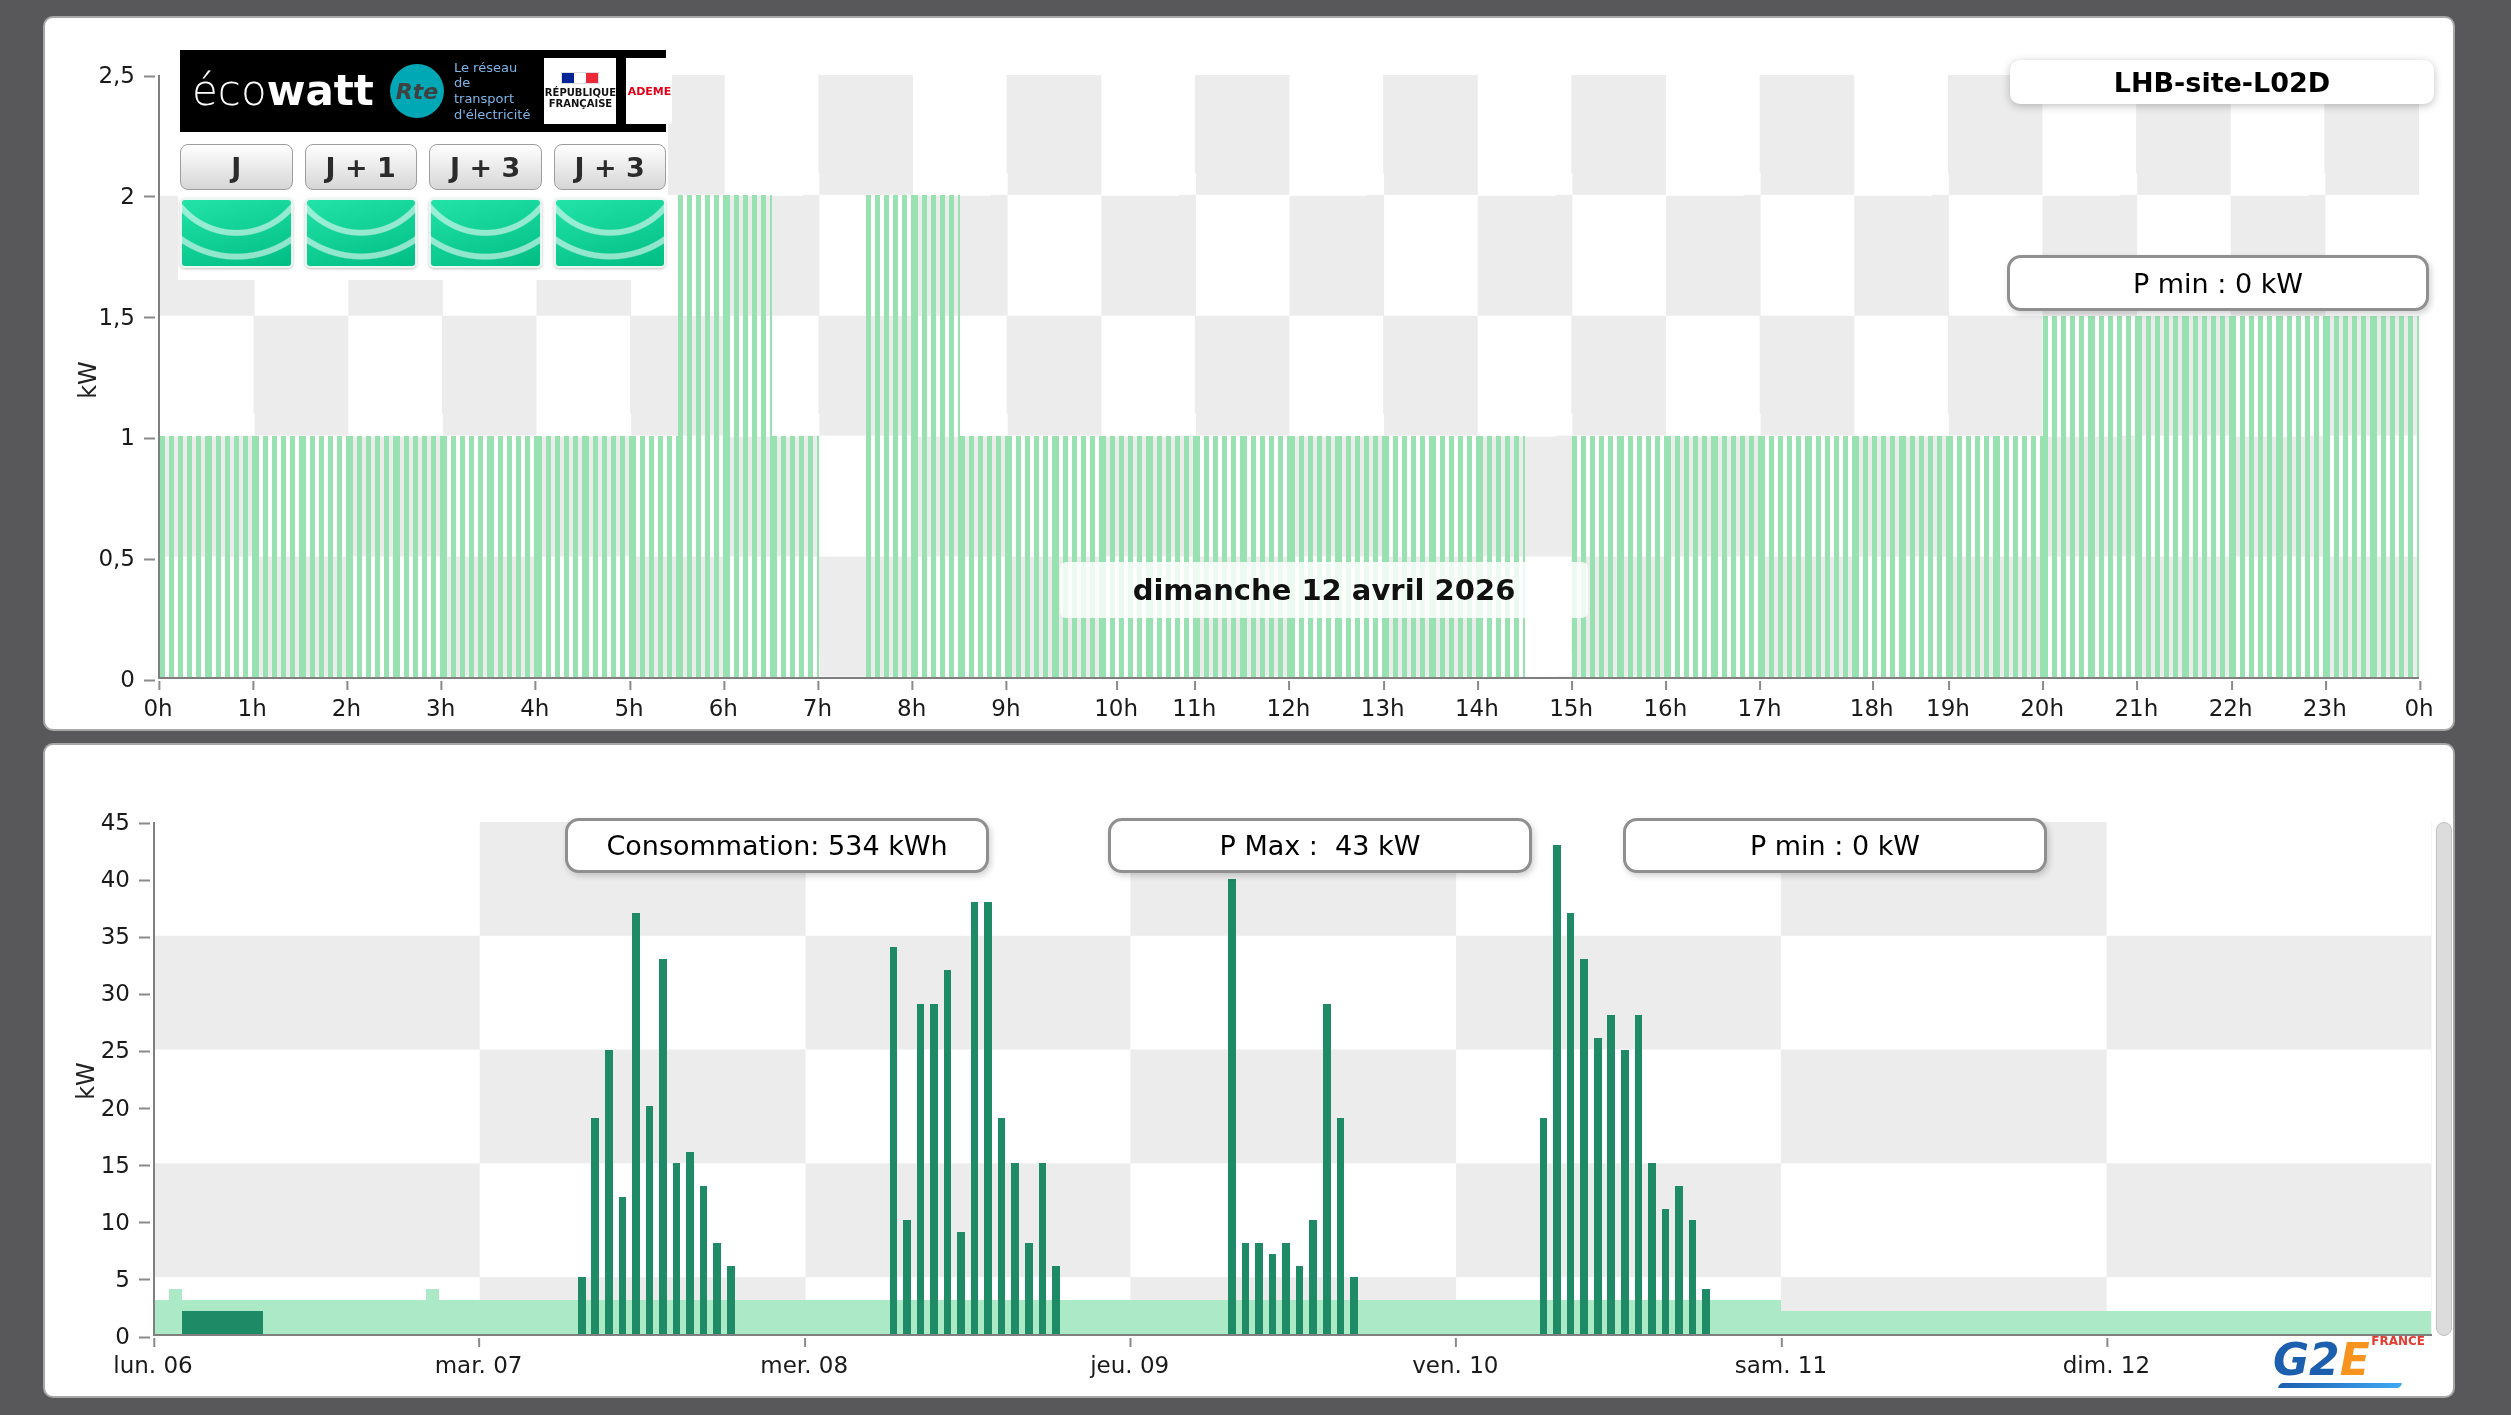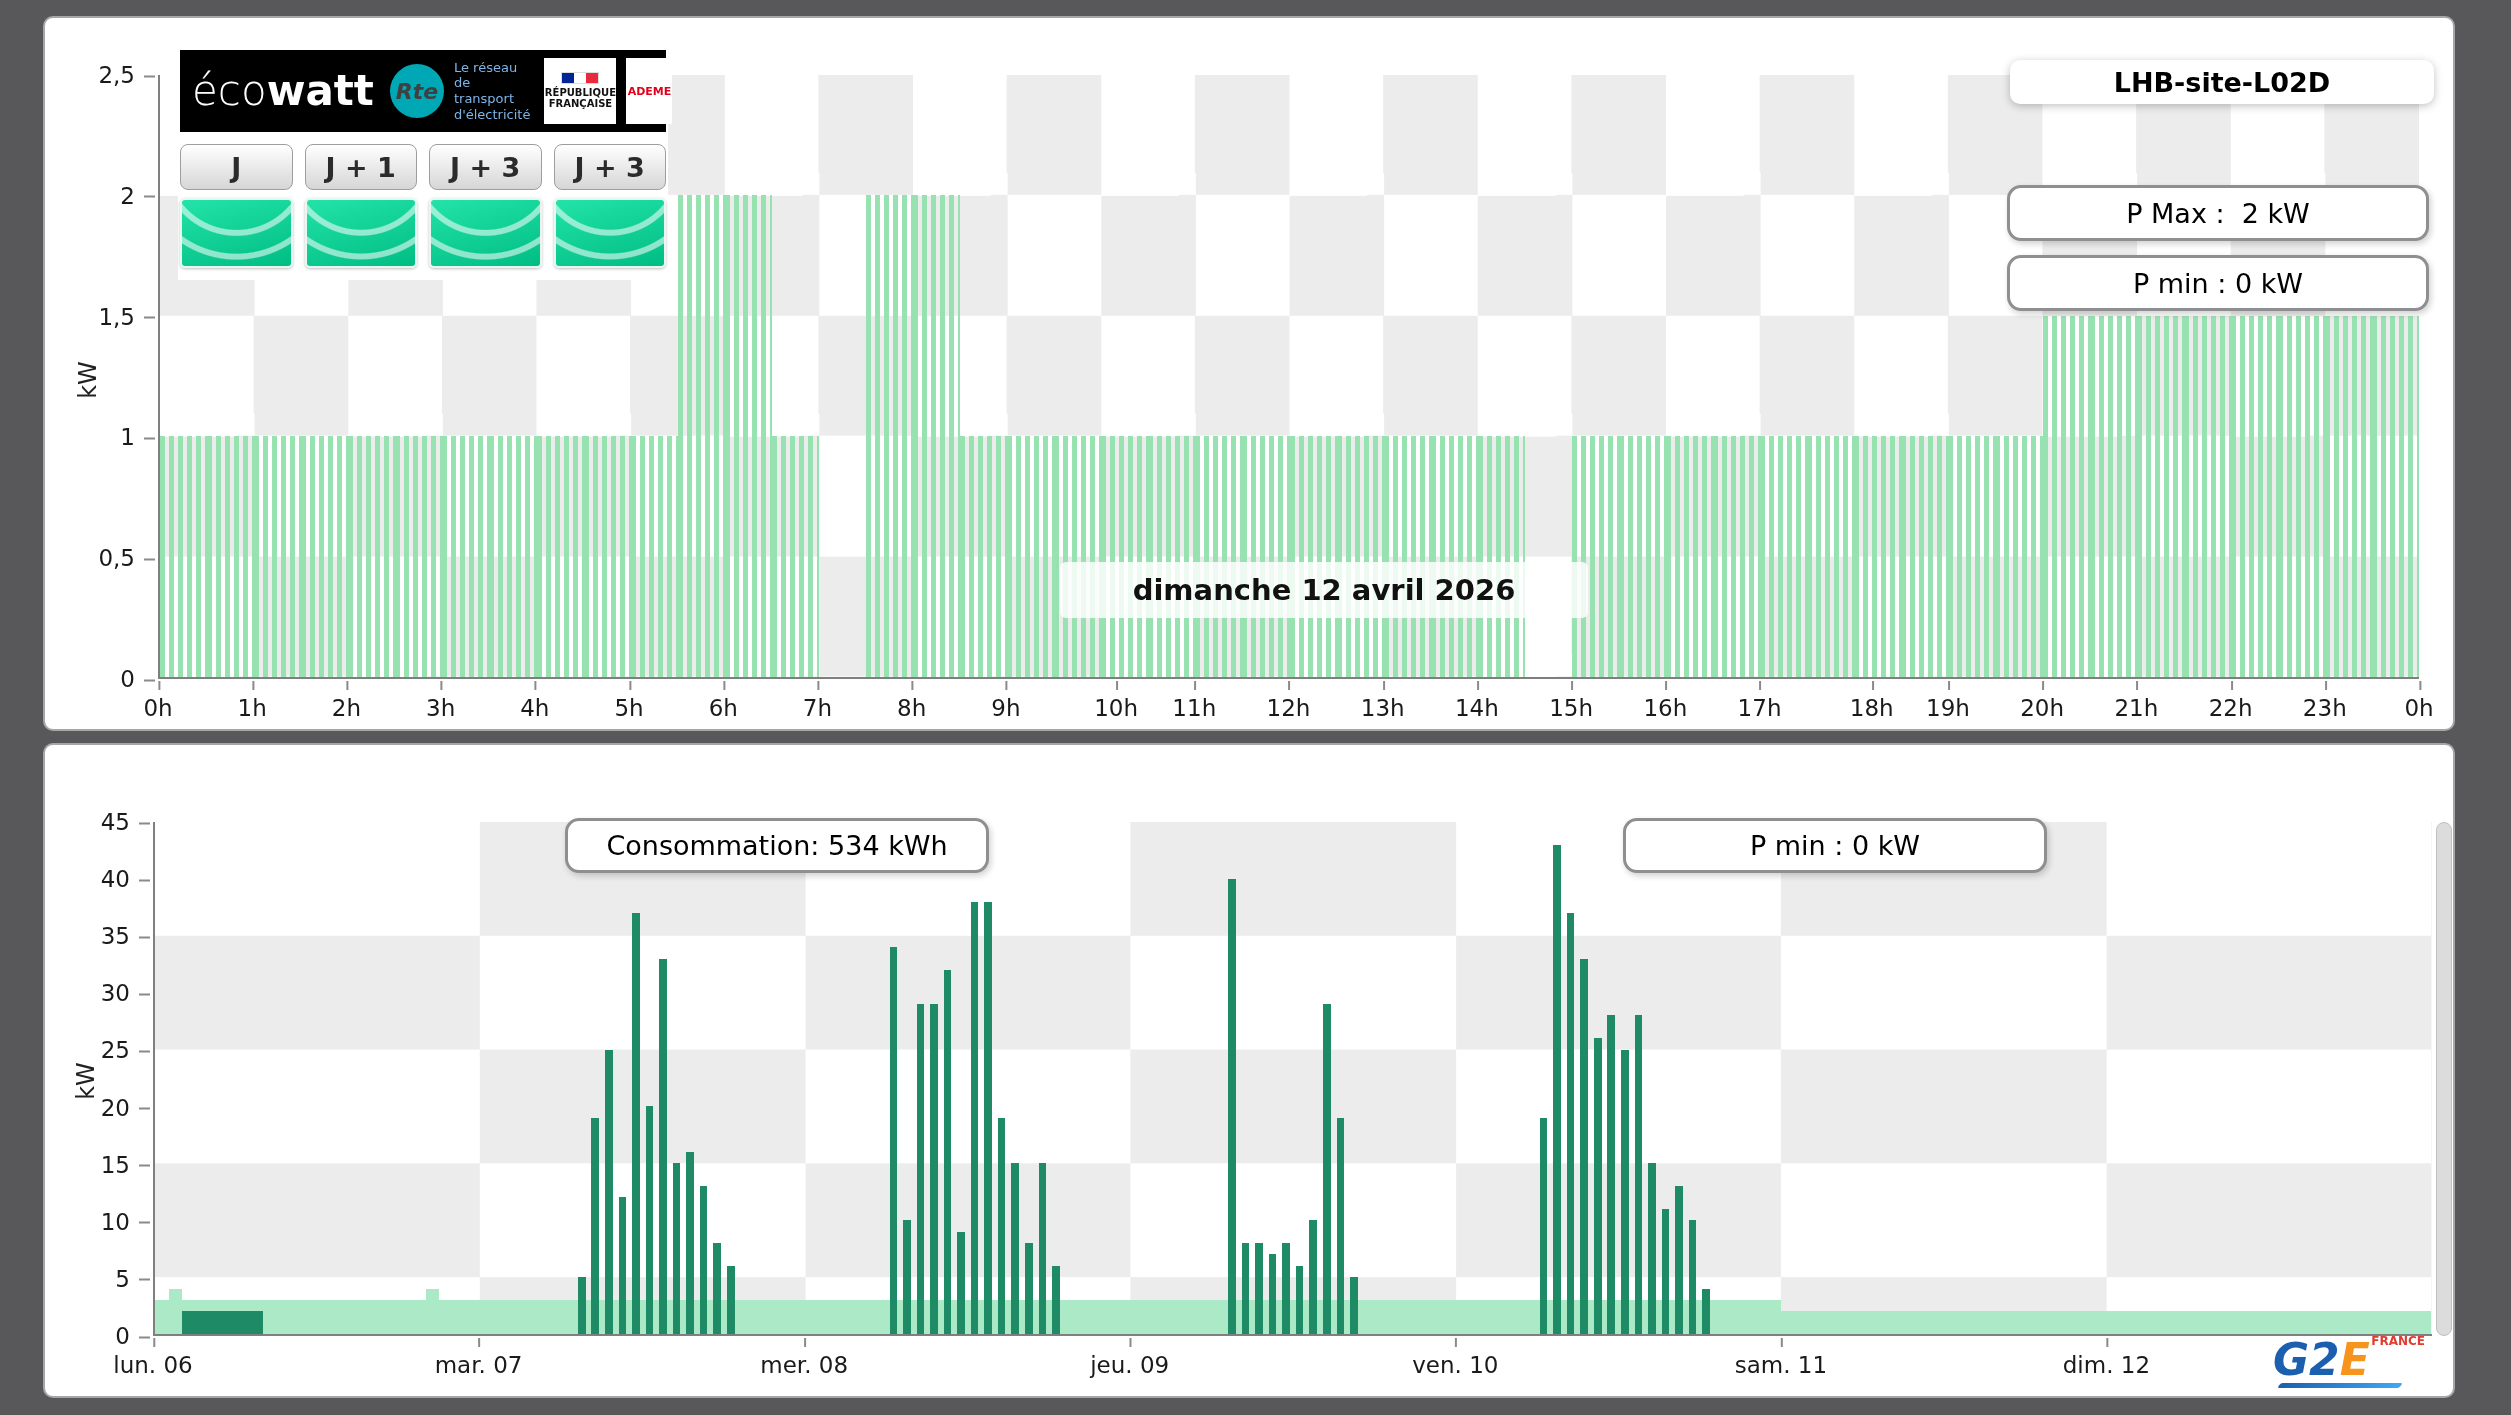--- a/index.html
+++ b/index.html
@@ -324,21 +324,20 @@
         </div>
       <div class="ew-thumbs">
           <div class="ew-thumb"></div>
           <div class="ew-thumb"></div>
           <div class="ew-thumb"></div>
           <div class="ew-thumb"></div>
         </div>
     </div>
 
     <div class="site-title">LHB-site-L02D</div>
-    <div class="pill pill-t1">P Max :  2 kW</div>
     <div class="pill pill-t2">P min : 0 kW</div>
   </section>
 
   <section class="panel panel-bottom">
     <div class="kwlab kw2">kW</div>
 
     <div class="plot plot2">
       <div class="bars">
           <div class="c2col">
             <div class="c2light" style="height: 6.66667%; background: rgb(171, 233, 199);"></div>
@@ -916,20 +915,21 @@
         <div class="xtick xtick2" style="left: 0%;">lun. 06</div>
         <div class="xtick xtick2" style="left: 14.2857%;">mar. 07</div>
         <div class="xtick xtick2" style="left: 28.5714%;">mer. 08</div>
         <div class="xtick xtick2" style="left: 42.8571%;">jeu. 09</div>
         <div class="xtick xtick2" style="left: 57.1429%;">ven. 10</div>
         <div class="xtick xtick2" style="left: 71.4286%;">sam. 11</div>
         <div class="xtick xtick2" style="left: 85.7143%;">dim. 12</div>
       </div>
 
     <div class="pill pill-b0">Consommation: 534 kWh</div>
+    <div class="pill pill-b1">P Max :  43 kW</div>
     <div class="pill pill-b2">P min : 0 kW</div>
 
     <div class="vscroll"></div>
 
     <div class="g2e">
       <span class="g2">G2</span><span class="ge">E</span>
       <span class="gfr">FRANCE</span>
       <div class="gswoosh"></div>
     </div>
   </section>

